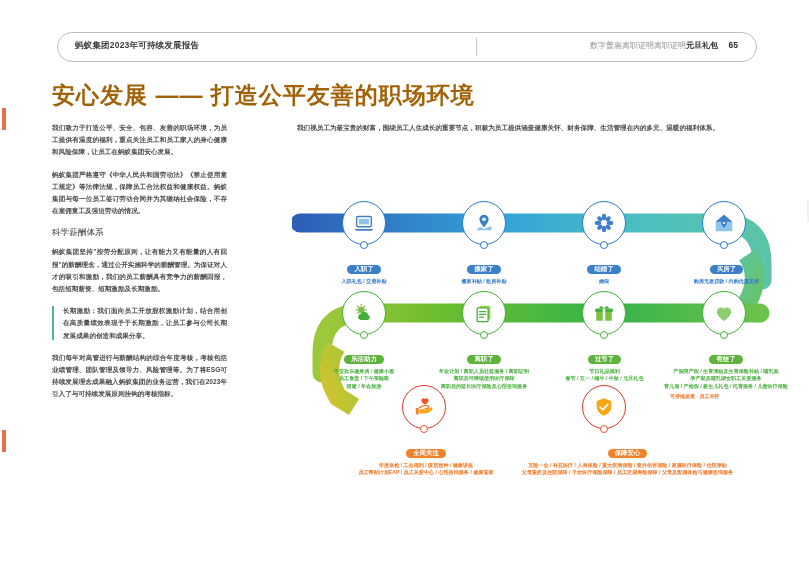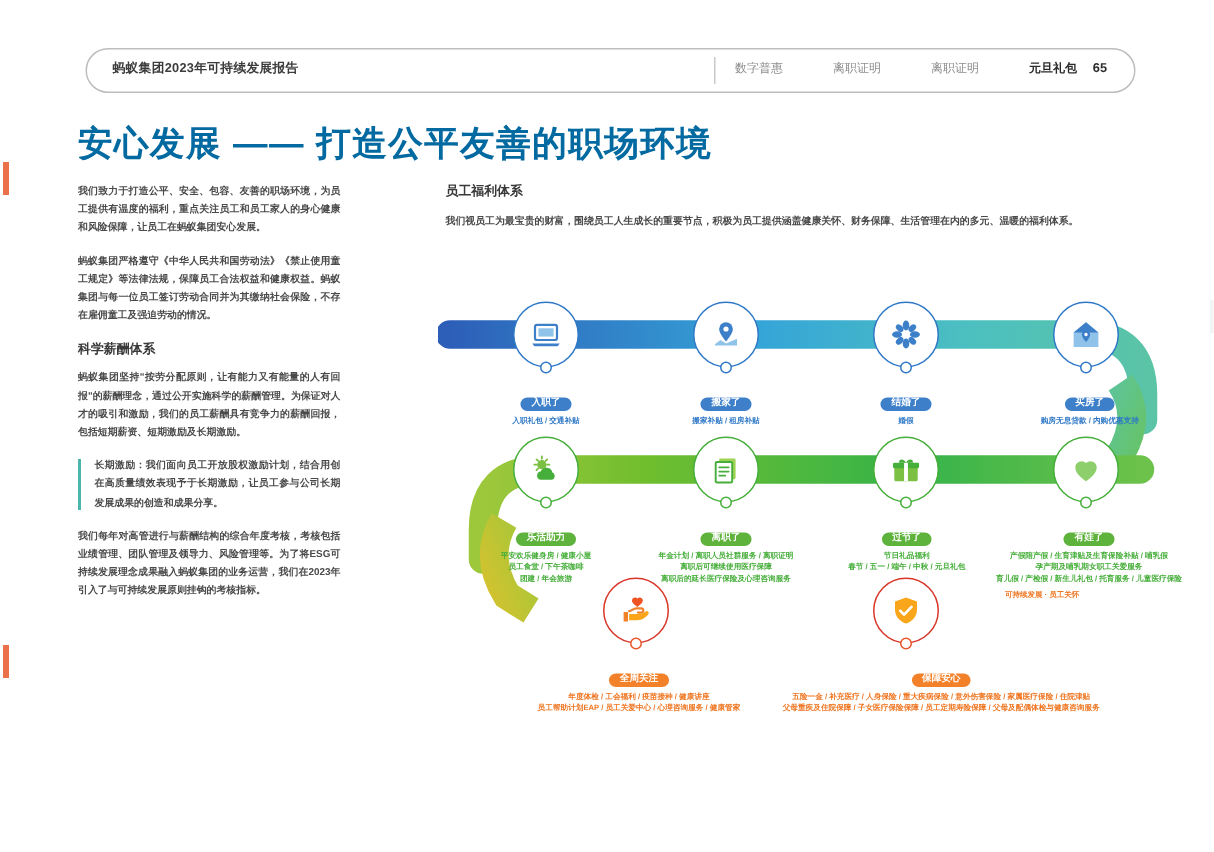--- a/index.html
+++ b/index.html
@@ -13,34 +13,34 @@
   .bleed.l2{left:0;top:430px;width:4px;height:22px;background:#e8582a;}
   .bleed.r1{right:0;top:200px;width:4px;height:22px;background:#f0f0f0;}
 
   
   .header-pill{position:absolute;left:55px;top:32px;width:700px;height:30px;
     border:1px solid #bdbdbd;border-radius:15px;box-sizing:border-box;background:#fff;}
   .hdr-title{position:absolute;left:73px;top:40px;font-size:8.5px;font-weight:bold;
     color:#3c3c3c;letter-spacing:.2px;white-space:nowrap;}
   .hdr-sep{position:absolute;left:474px;top:38px;width:1px;height:18px;background:#c9c9c9;}
   .hdr-nav{position:absolute;left:488px;top:40px;width:228px;display:flex;
-    justify-content:space-between;align-items:center;}
+    justify-content:flex-end;align-items:center;}
   .hdr-nav span{font-size:8px;color:#8d8d8d;white-space:nowrap;}
   .hdr-nav span.active{color:#2b2b2b;font-weight:bold;}
   .hdr-page{position:absolute;right:73px;top:40px;font-size:8.5px;font-weight:bold;color:#2b2b2b;}
 
   
   .main-title{position:absolute;left:50px;top:80px;font-size:23px;font-weight:bold;
-    color:#0369a1;letter-spacing:1px;white-space:nowrap;}
+    color:#a16207;letter-spacing:1px;white-space:nowrap;}
 
   
   .col-left{position:absolute;left:50px;top:122px;width:175px;}
   .para{font-size:6.6px;line-height:12.2px;color:#4a4a4a;font-weight:bold;
     text-align:justify;margin:0 0 10px 0;}
-  .sub-head{font-size:8.6px;font-weight:bold;color:#3a3a3a;margin:6px 0 7px 0;}
+  .sub-head{font-size:8.6px;font-weight:normal;color:#3a3a3a;margin:6px 0 7px 0;}
   .quote{position:relative;padding-left:11px;margin:0 0 10px 0;}
   .quote-bar{position:absolute;left:0;top:1px;width:1.6px;height:calc(100% - 3px);
     background:#4db6ac;}
 
   
   .col-right{position:absolute;left:295px;top:122px;width:470px;}
   .r-head{font-size:8.6px;font-weight:bold;color:#3a3a3a;margin:0 0 8px 0;}
   .r-para{font-size:6.6px;line-height:12.2px;color:#4a4a4a;font-weight:bold;
     text-align:justify;margin:0;}
 
@@ -92,21 +92,20 @@
     <div class="sub-head">科学薪酬体系</div>
     <p class="para">蚂蚁集团坚持"按劳分配原则，让有能力又有能量的人有回报"的薪酬理念，通过公开实施科学的薪酬管理。为保证对人才的吸引和激励，我们的员工薪酬具有竞争力的薪酬回报，包括短期薪资、短期激励及长期激励。</p>
     <div class="quote">
       <div class="quote-bar"></div>
       <p class="para" style="margin:0">长期激励：我们面向员工开放股权激励计划，结合用创在高质量绩效表现予于长期激励，让员工参与公司长期发展成果的创造和成果分享。</p>
     </div>
     <p class="para">我们每年对高管进行与薪酬结构的综合年度考核，考核包括业绩管理、团队管理及领导力、风险管理等。为了将ESG可持续发展理念成果融入蚂蚁集团的业务运营，我们在2023年引入了与可持续发展原则挂钩的考核指标。</p>
   </div>
 
   <div class="col-right">
-    <div class="r-head">员工福利体系</div>
     <p class="r-para">我们视员工为最宝贵的财富，围绕员工人生成长的重要节点，积极为员工提供涵盖健康关怀、财务保障、生活管理在内的多元、温暖的福利体系。</p>
   </div>
 
   <div class="diagram">
     <svg width="500" height="340">
       <defs>
         <linearGradient id="g1" x1="0" y1="0" x2="1" y2="0">
           <stop offset="0%" stop-color="#2d5fb8"></stop>
             <stop offset="45%" stop-color="#35a5d8"></stop>
           <stop offset="75%" stop-color="#4cc0c0"></stop>

